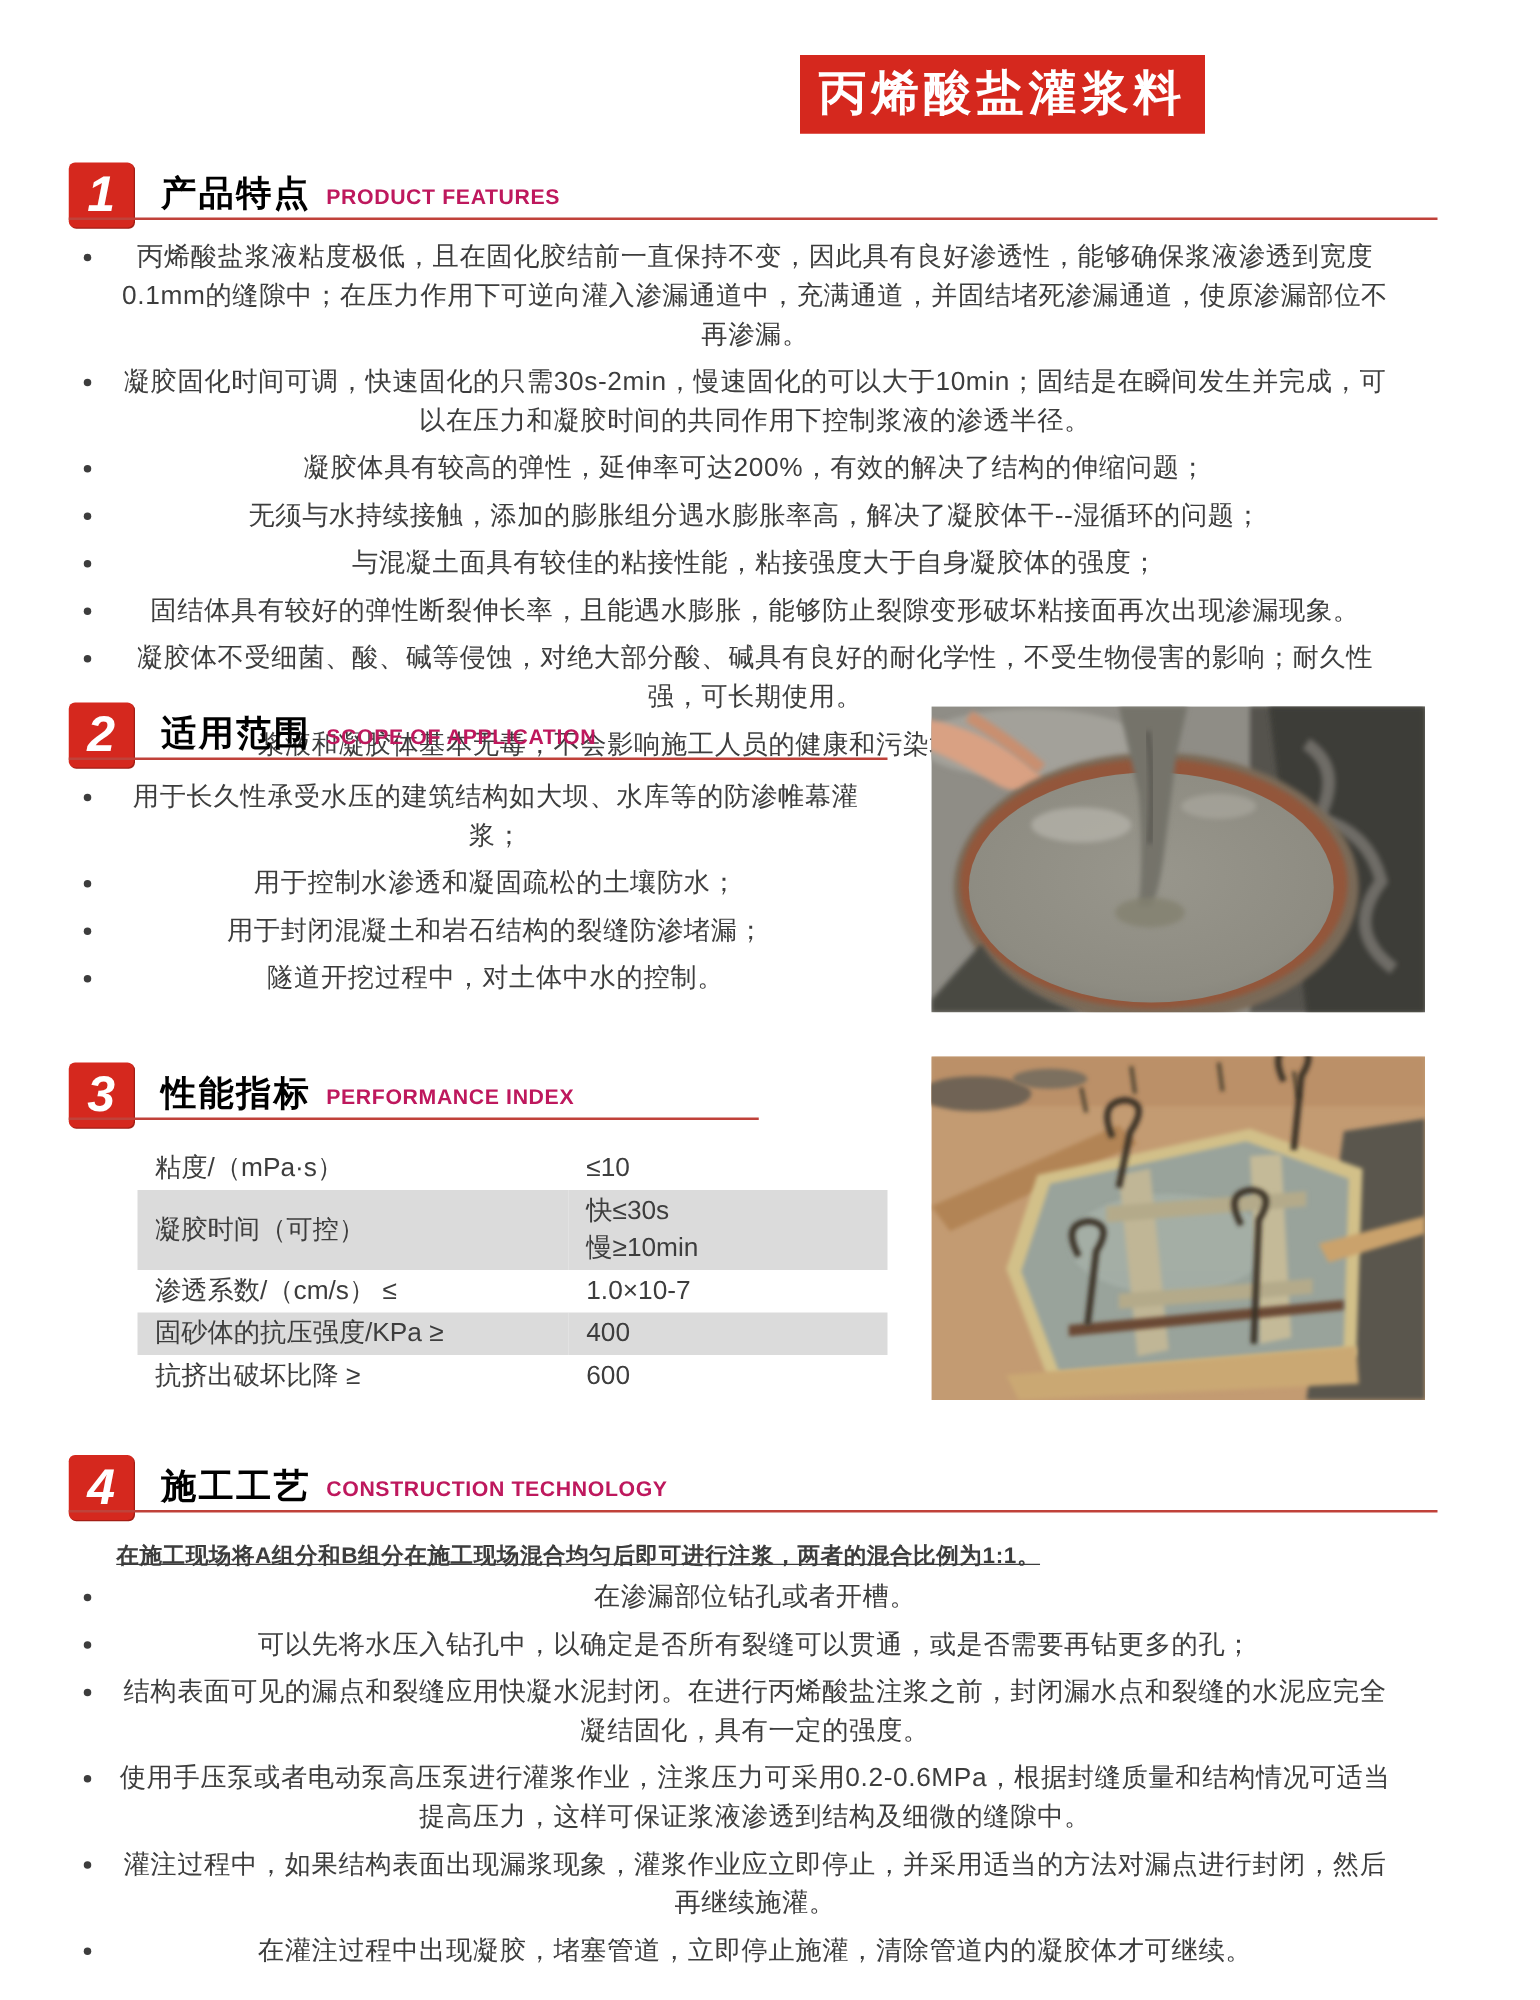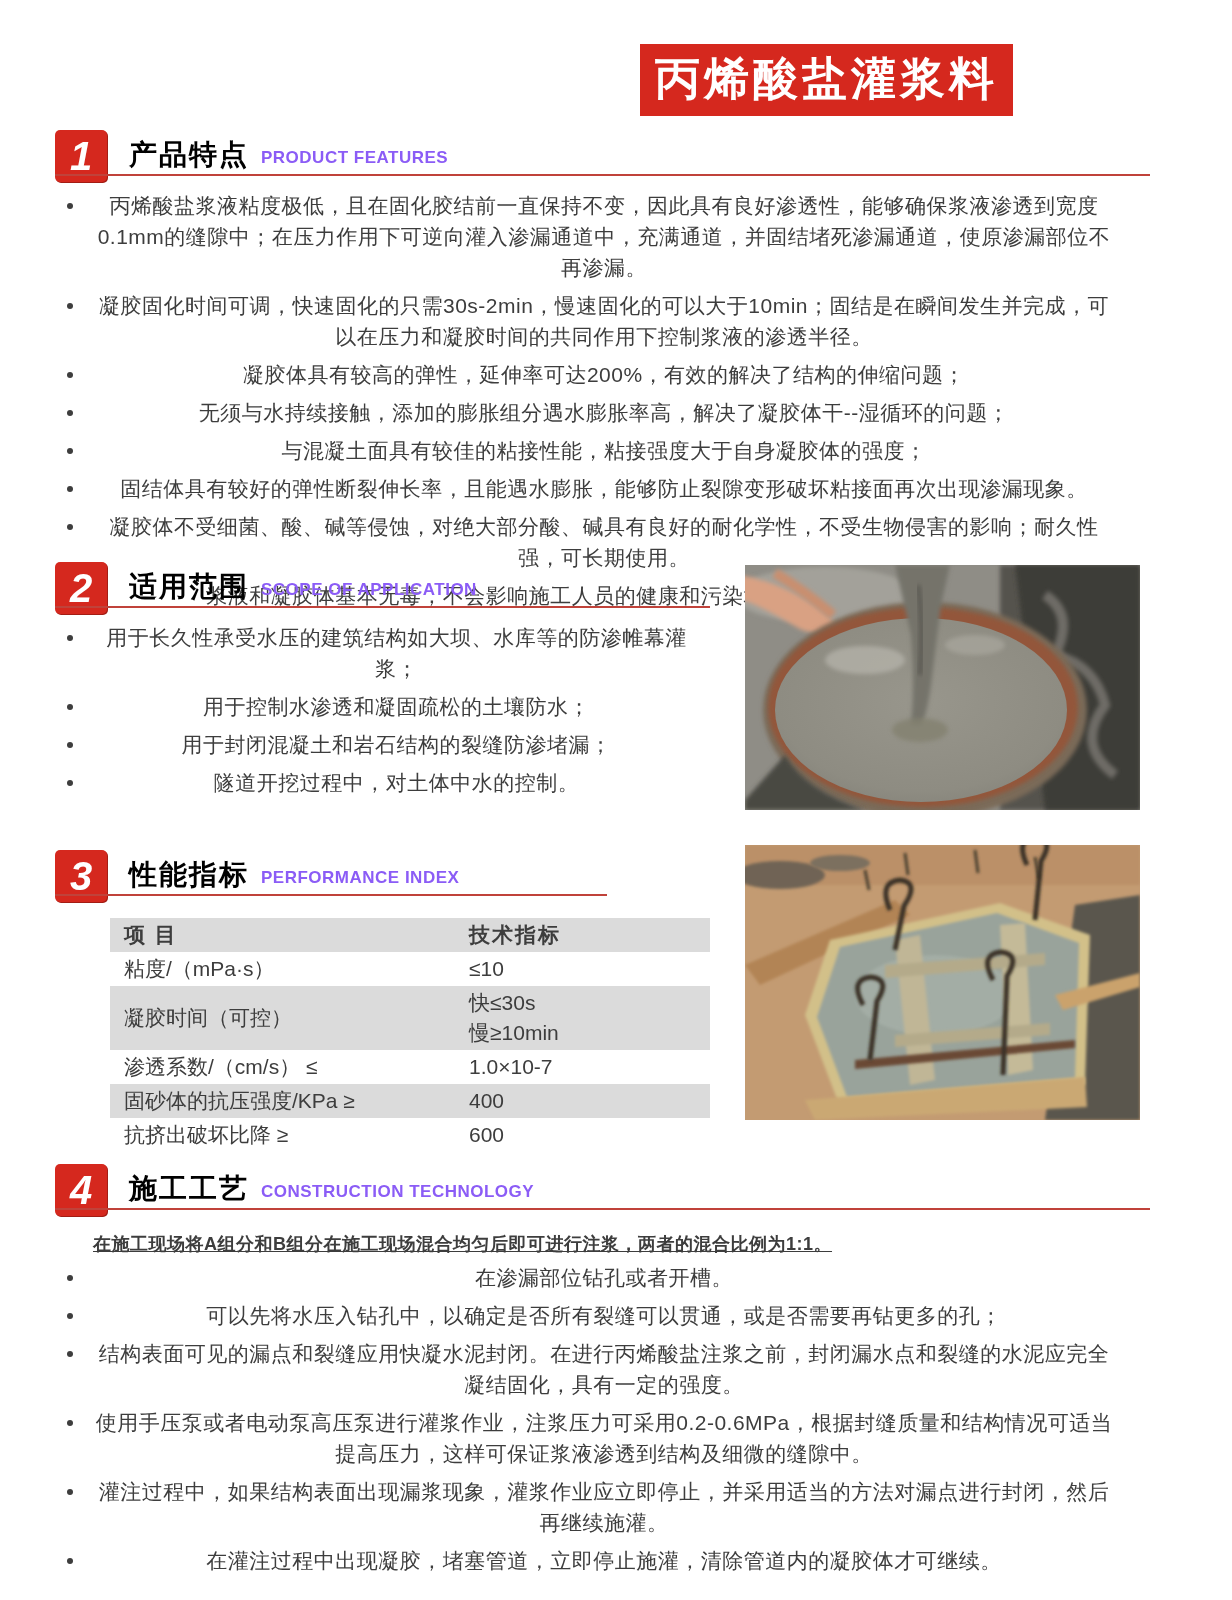--- a/index.html
+++ b/index.html
@@ -2,32 +2,32 @@
 <html><head>
 <meta charset="utf-8">
 <style>
   * { margin:0; padding:0; box-sizing:border-box; }
   html,body { background:#ffffff; }
   body { font-family:"Liberation Sans","DejaVu Sans",sans-serif; color:#3d3d3d; }
   .page { position:relative; width:1232px; height:1600px; background:#fff; overflow:hidden; }
 
   
   .prod-title { position:absolute; left:640px; top:44px; background:#d5281e; color:#fff;
-    font-size:45px; font-weight:bold; letter-spacing:4px; padding:5px 15px 7px; }
+    font-size:38px; font-weight:bold; letter-spacing:4px; padding:5px 15px 7px; }
 
   
   .section { position:absolute; left:55px; }
   .sec-head { position:relative; display:flex; align-items:flex-end; height:54px; }
   .sec-head .rule { position:absolute; left:0; bottom:0; height:2px; background:#c0423a; }
   .num-box { width:52px; height:52px; background:#d5281e; border-radius:5px;
     color:#fff; font-size:40px; font-weight:bold; font-style:italic;
     display:flex; align-items:center; justify-content:center; margin-bottom:-6px;
     box-shadow:1px 1px 0 #a31d14; }
   .zh-title { color:#000000; font-size:28px; font-weight:bold; letter-spacing:2px; margin:0 12px 2px 22px; }
-  .en-title { color:#8b5cf6; font-size:17px; font-weight:bold; letter-spacing:.5px; margin-bottom:8px; }
+  .en-title { color:#be185d; font-size:17px; font-weight:bold; letter-spacing:.5px; margin-bottom:8px; }
 
   
   ul.blist { list-style:none; margin-top:14px;text-align:center; }
   ul.blist li { position:relative; font-size:21px; line-height:31px; padding-left:38px;
     margin-bottom:7px; letter-spacing:.5px; }
   ul.blist li::before { content:""; position:absolute; left:12px; top:13px; width:6px; height:6px;
     border-radius:50%; background:#3d3d3d; }
   .w-full li { max-width:1060px; }
   .w-half { width:645px; }
 
@@ -88,24 +88,20 @@
 
   <div class="section" style="top:842px;">
     <div class="sec-head">
       <div class="rule" style="width:552px;"></div>
       <div class="num-box">3</div>
       <div class="zh-title">性能指标</div>
       <div class="en-title">PERFORMANCE INDEX</div>
     </div>
     <table class="perf" style="margin-left:55px;">
       <tbody>
-        <tr class="shade">
-          <td class="c1 bold">项 目</td>
-          <td class="bold">技术指标</td>
-        </tr>
         <tr>
           <td class="c1">粘度/（mPa·s）</td>
           <td>≤10</td>
         </tr>
         <tr class="shade">
           <td class="c1">凝胶时间（可控）</td>
           <td>
             <div>快≤30s</div>
             <div>慢≥10min</div>
           </td>

